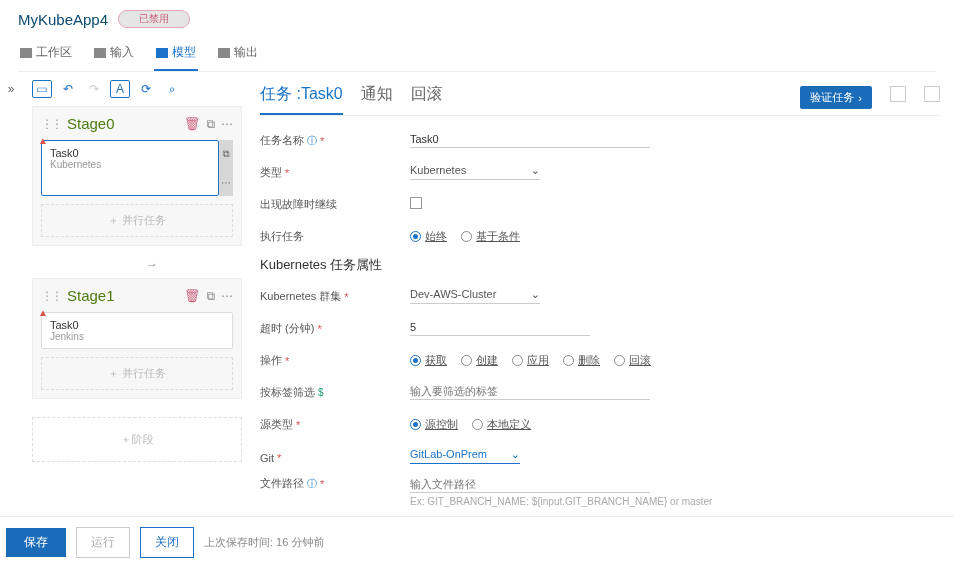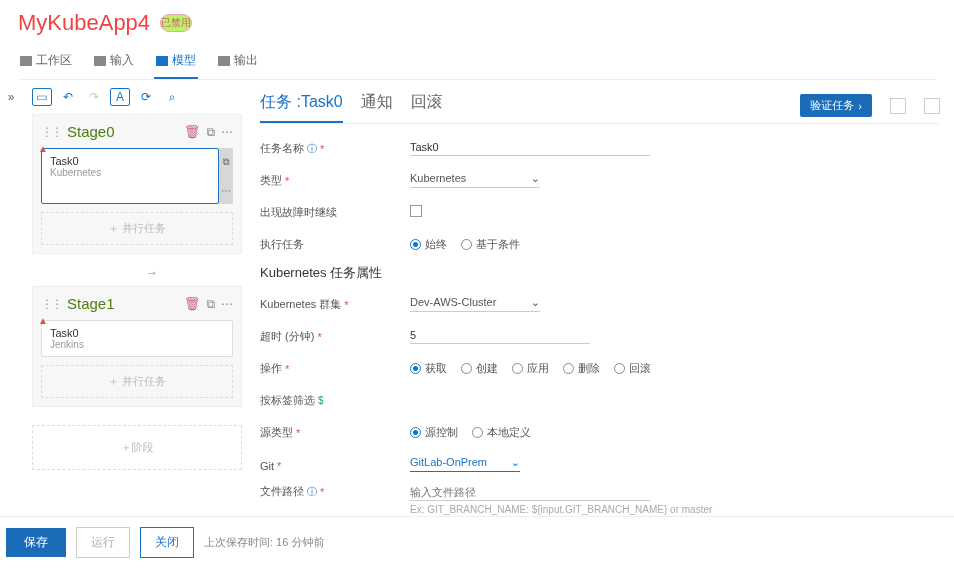--- a/index.html
+++ b/index.html
@@ -2,22 +2,22 @@
 <html><head>
 <meta charset="utf-8">
 <style>
 * { box-sizing: border-box; margin: 0; padding: 0; font-family: -apple-system, "Segoe UI", Arial, sans-serif; }
 body { width: 954px; height: 568px; background: #fff; color: #333; font-size: 12px; overflow: hidden; }
 .page { display: flex; flex-direction: column; height: 100%; }
 
 
 .hdr { padding: 10px 18px 0; }
 .title-row { display: flex; align-items: center; gap: 10px; }
-.title { font-size: 22px; font-weight: 400; color: #ef4444; }
-.badge { border: 1px solid #e6a5b5; background: #bef264; color: #c95d7a; border-radius: 10px; padding: 1px 0; font-size: 10px; }
+.title { font-size: 15px; font-weight: 400; color: #0c4a6e; }
+.badge { border: 1px solid #e6a5b5; background: #e5e5e5; color: #c95d7a; border-radius: 10px; padding: 1px 20px; font-size: 10px; }
 .tabs { display: flex; gap: 18px; margin-top: 10px; border-bottom: 1px solid #eee; }
 .tab { display: flex; align-items: center; gap: 4px; padding: 6px 2px 8px; color: #666; cursor: pointer; border-bottom: 2px solid transparent; }
 .tab.active { color: #1a73c8; border-bottom-color: #1a73c8; }
 .tab .ico { width: 12px; height: 10px; background: #888; display: inline-block; }
 .tab.active .ico { background: #1a73c8; }
 
 
 .body { display: flex; flex: 1; overflow: hidden; }
 .rail { width: 22px; display: flex; align-items: flex-start; justify-content: center; padding-top: 10px; color: #666; cursor: pointer; }
 .left { width: 230px; padding: 8px 10px; overflow-y: auto; }
@@ -38,35 +38,35 @@
 .task-name { font-size: 11px; color: #333; }
 .task-sub { font-size: 10px; color: #999; }
 .add-row { border: 1px dashed #ddd; color: #bbb; padding: 8px; text-align: center; margin-top: 8px; cursor: pointer; font-size: 11px; }
 .arrow-down { text-align: center; color: #888; margin: -8px 0 8px 30px; }
 .add-stage { border: 1px dashed #ddd; color: #bbb; padding: 14px; text-align: center; cursor: pointer; font-size: 11px; }
 
 .right { flex: 1; padding: 8px 14px 8px 8px; overflow-y: auto; position: relative; }
 .rtabs { display: flex; gap: 18px; border-bottom: 1px solid #eee; align-items: center; }
 .rtab { padding: 4px 0 8px; color: #666; cursor: pointer; border-bottom: 2px solid transparent; font-size: 16px; }
 .rtab.active { color: #1a73c8; border-bottom-color: #1a73c8; }
-.rtop-actions { margin-left: auto; display: flex; gap: 18px; align-items: center; }
+.rtop-actions { margin-left: auto; display: flex; gap: 18px; }
 .btn-blue { background: #1a6bb8; color: #fff; padding: 4px 10px; border-radius: 2px; cursor: pointer; font-size: 11px; display: flex; align-items: center; gap: 4px; }
 .iconbtn { width: 16px; height: 16px; border: 1px solid #ccc; cursor: pointer; display: inline-block; }
 
 .form { margin-top: 12px; }
 .frow { display: flex; align-items: flex-end; margin-bottom: 12px; min-height: 20px; }
 .flabel { width: 150px; color: #555; font-size: 11px; display: flex; align-items: center; gap: 3px; }
 .req { color: #d9534f; }
 .info { color: #1a73c8; font-size: 10px; }
 .fval { flex: 1; }
 .underline-input { border: 0; border-bottom: 1px solid #ccc; padding: 2px 0; width: 240px; font-size: 11px; color: #333; outline: none; }
 .select-like { border: 0; border-bottom: 1px solid #ccc; padding: 2px 0; width: 130px; font-size: 11px; color: #555; display: inline-flex; justify-content: space-between; cursor: pointer; }
 .chk { width: 12px; height: 12px; border: 1px solid #999; display: inline-block; cursor: pointer; }
 .radio-row { display: flex; gap: 14px; align-items: center; }
-.radio { display: flex; align-items: center; gap: 4px; font-size: 11px; color: #555; cursor: pointer; }
+.radio { display: flex; align-items: center; gap: 4px; font-size: 11px; color: #555; cursor: pointer; text-decoration: underline; }
 .rdot { width: 11px; height: 11px; border: 1px solid #888; border-radius: 50%; display: inline-flex; align-items: center; justify-content: center; }
 .rdot.on { border-color: #1a73c8; }
 .rdot.on::after { content: ""; width: 5px; height: 5px; background: #1a73c8; border-radius: 50%; }
 .section-h { font-size: 13px; color: #333; margin: 8px 0 10px; }
 .hint { font-size: 10px; color: #aaa; margin-top: 2px; line-height: 1.3; }
 .dollar { color: #1aa06d; font-size: 10px; }
 
 
 .footer { border-top: 1px solid #eee; padding: 10px 6px; display: flex; gap: 10px; align-items: center; }
 .btn-primary { background: #1a6bb8; color: #fff; padding: 6px 18px; cursor: pointer; font-size: 12px; }
@@ -263,20 +263,21 @@
                 <span class="rdot"></span>
                 <span>回滚</span>
               </span>
           </div>
         </div>
         <div class="frow">
           <div class="flabel">
               <span>按标签筛选</span> 
               <span class="dollar">$</span>
             </div>
+          <div class="fval"><input class="underline-input" style="width: 240px;" placeholder="输入要筛选的标签"></div>
         </div>
         <div class="frow">
           <div class="flabel">
               <span>源类型</span> 
               <span class="req">*</span>
             </div>
           <div class="fval radio-row">
             <span class="radio">
                 <span class="rdot on"></span>
                 <span>源控制</span>

